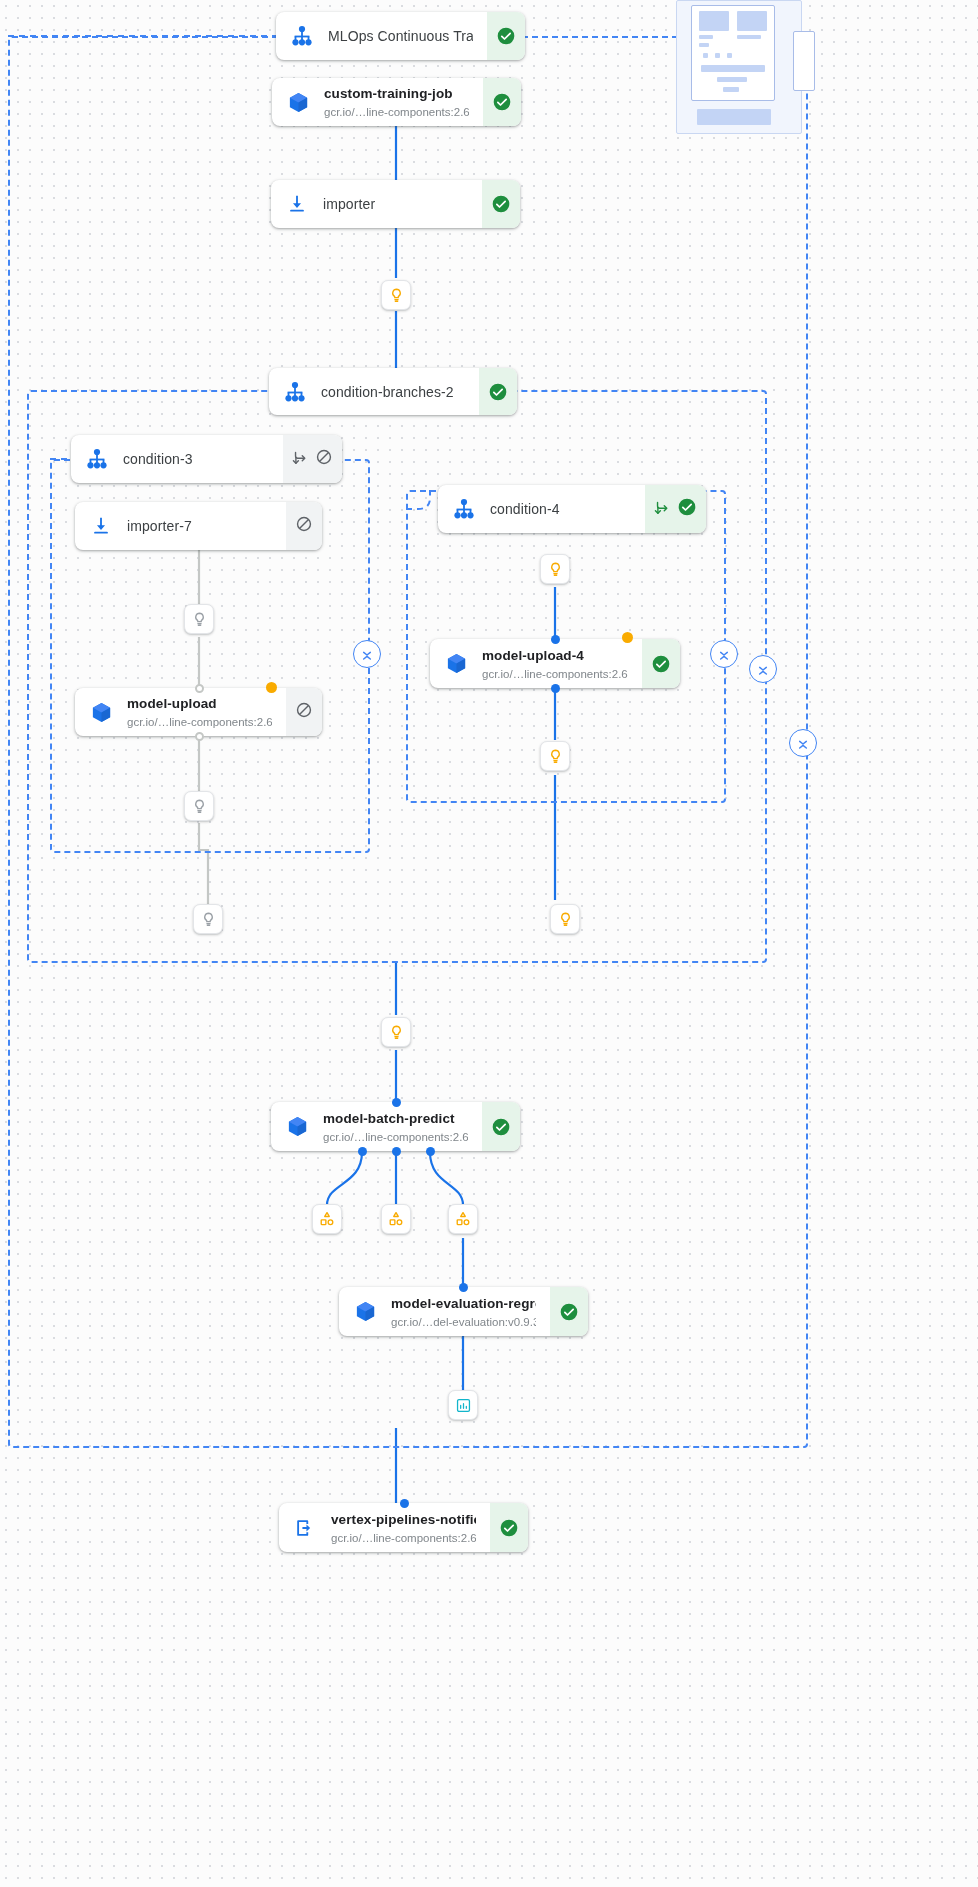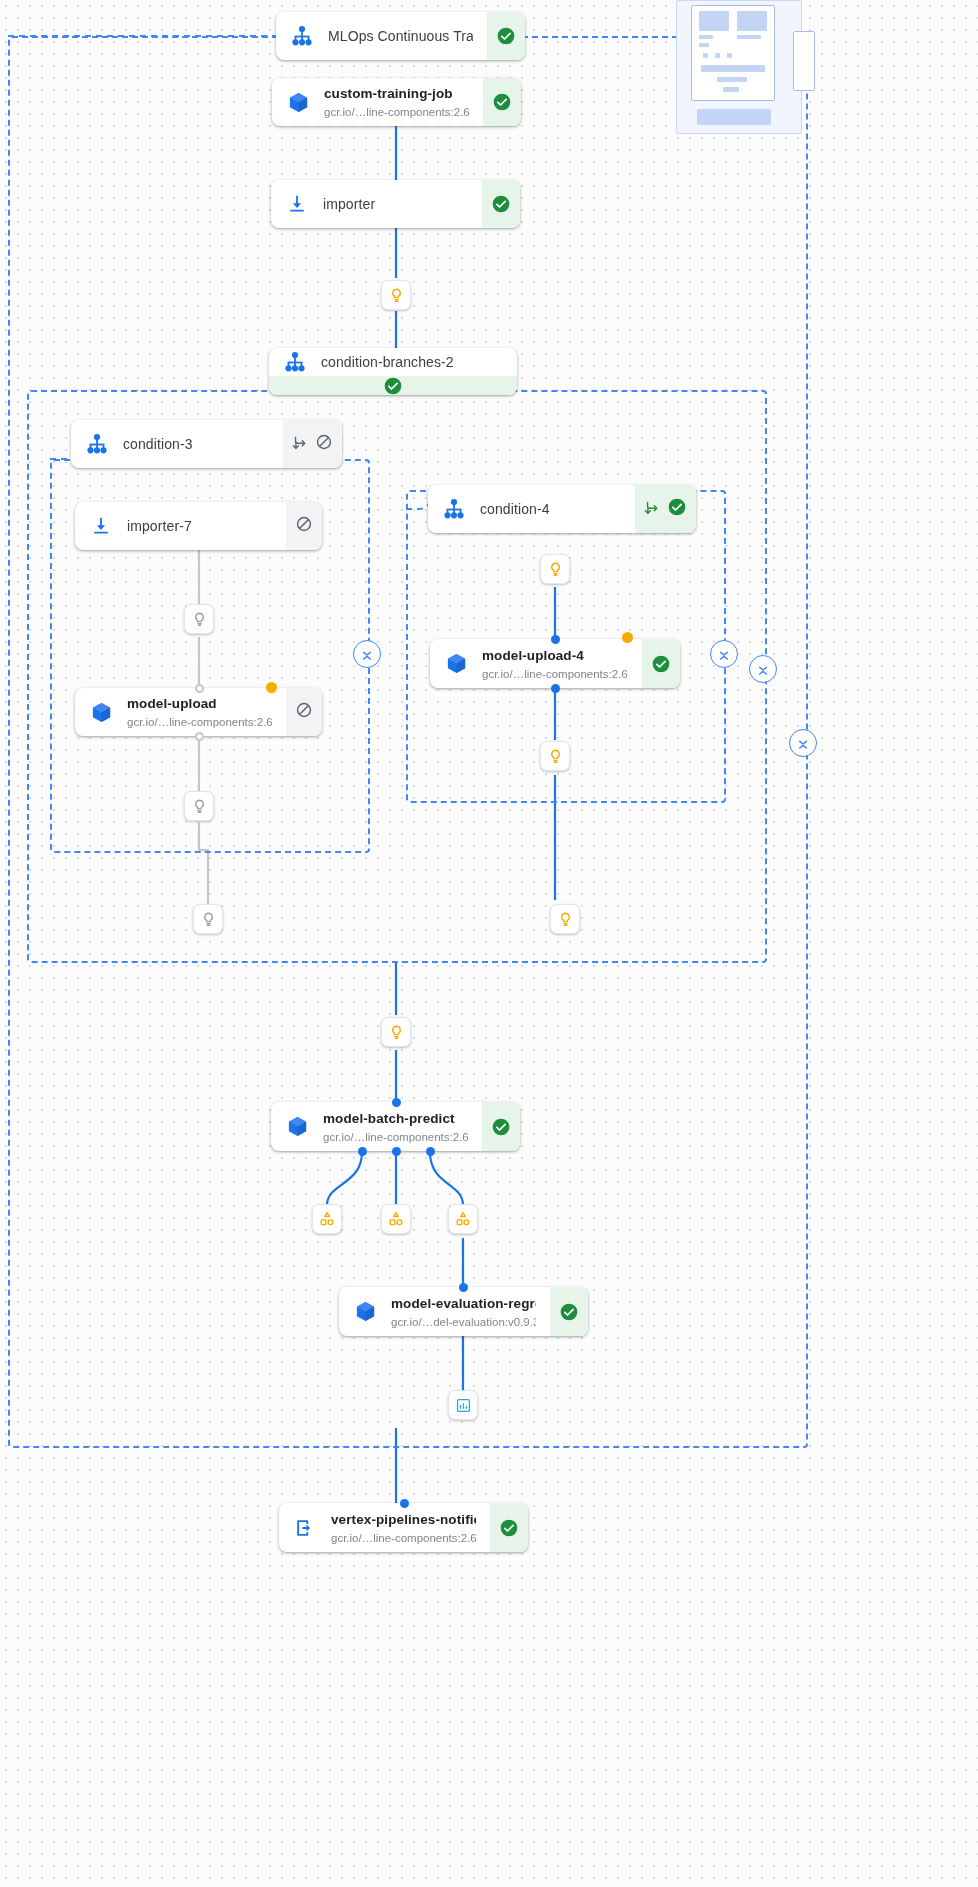--- a/index.html
+++ b/index.html
@@ -223,21 +223,21 @@
     </div>
   </div>
 
   <div class="chip" style="left:381px; top:280px;">
     <svg width="17" height="17" viewBox="0 0 24 24" fill="none" stroke="#f9ab00" stroke-width="1.9" stroke-linecap="round">
       <path d="M12 3.2a5.4 5.4 0 00-3.2 9.7c.5.4.8 1 .8 1.6v.6h4.8v-.6c0-.6.3-1.2.8-1.6A5.4 5.4 0 0012 3.2z"></path>
       <path d="M9.8 18h4.4M10.4 20.4h3.2"></path>
     </svg>
   </div>
 
-  <div class="node" style="left:269px; top:348px; width:248px; height:47px;flex-direction:column;">
+  <div class="node" style="left:269px; top:368px; width:248px; height:47px;">
     <div class="body">
       <span class="ico">
         <svg width="24" height="24" viewBox="0 0 24 24" fill="#1a73e8">
           <circle cx="12" cy="5" r="3.1"></circle>
             <rect x="11.1" y="6.5" width="1.8" height="6"></rect>
           <rect x="4.6" y="11.6" width="14.8" height="1.8"></rect>
           <rect x="4.6" y="12.5" width="1.8" height="4"></rect>
             <rect x="11.1" y="12.5" width="1.8" height="4"></rect>
             <rect x="17.6" y="12.5" width="1.8" height="4"></rect>
           <circle cx="5.5" cy="18.3" r="3.1"></circle>
@@ -250,21 +250,21 @@
       </span>
     </div>
     <div class="status ok">
       <svg width="20" height="20" viewBox="0 0 24 24">
         <circle cx="12" cy="12" r="10" fill="#1e8e3e"></circle>
         <path d="M7 12.4l3.2 3.2L17 8.8" stroke="#fff" stroke-width="2.1" fill="none" stroke-linecap="round" stroke-linejoin="round"></path>
       </svg>
     </div>
   </div>
 
-  <div class="node" style="left:71px; top:420px; width:271px; height:48px;gap:25px;">
+  <div class="node" style="left:71px; top:435px; width:271px; height:48px;gap:25px;">
     <div class="body">
       <span class="ico">
         <svg width="24" height="24" viewBox="0 0 24 24" fill="#1a73e8">
           <circle cx="12" cy="5" r="3.1"></circle>
             <rect x="11.1" y="6.5" width="1.8" height="6"></rect>
           <rect x="4.6" y="11.6" width="14.8" height="1.8"></rect>
           <rect x="4.6" y="12.5" width="1.8" height="4"></rect>
             <rect x="11.1" y="12.5" width="1.8" height="4"></rect>
             <rect x="17.6" y="12.5" width="1.8" height="4"></rect>
           <circle cx="5.5" cy="18.3" r="3.1"></circle>
@@ -357,21 +357,21 @@
     </svg>
   </div>
 
   <div class="chip" style="left:193px; top:904px;">
     <svg width="17" height="17" viewBox="0 0 24 24" fill="none" stroke="#9aa0a6" stroke-width="1.9" stroke-linecap="round">
       <path d="M12 3.2a5.4 5.4 0 00-3.2 9.7c.5.4.8 1 .8 1.6v.6h4.8v-.6c0-.6.3-1.2.8-1.6A5.4 5.4 0 0012 3.2z"></path>
       <path d="M9.8 18h4.4M10.4 20.4h3.2"></path>
     </svg>
   </div>
 
-  <div class="node" style="left:428px; top:485px; width:268px; height:48px;">
+  <div class="node" style="left:438px; top:485px; width:268px; height:48px;">
     <div class="body">
       <span class="ico">
         <svg width="24" height="24" viewBox="0 0 24 24" fill="#1a73e8">
           <circle cx="12" cy="5" r="3.1"></circle>
             <rect x="11.1" y="6.5" width="1.8" height="6"></rect>
           <rect x="4.6" y="11.6" width="14.8" height="1.8"></rect>
           <rect x="4.6" y="12.5" width="1.8" height="4"></rect>
             <rect x="11.1" y="12.5" width="1.8" height="4"></rect>
             <rect x="17.6" y="12.5" width="1.8" height="4"></rect>
           <circle cx="5.5" cy="18.3" r="3.1"></circle>

